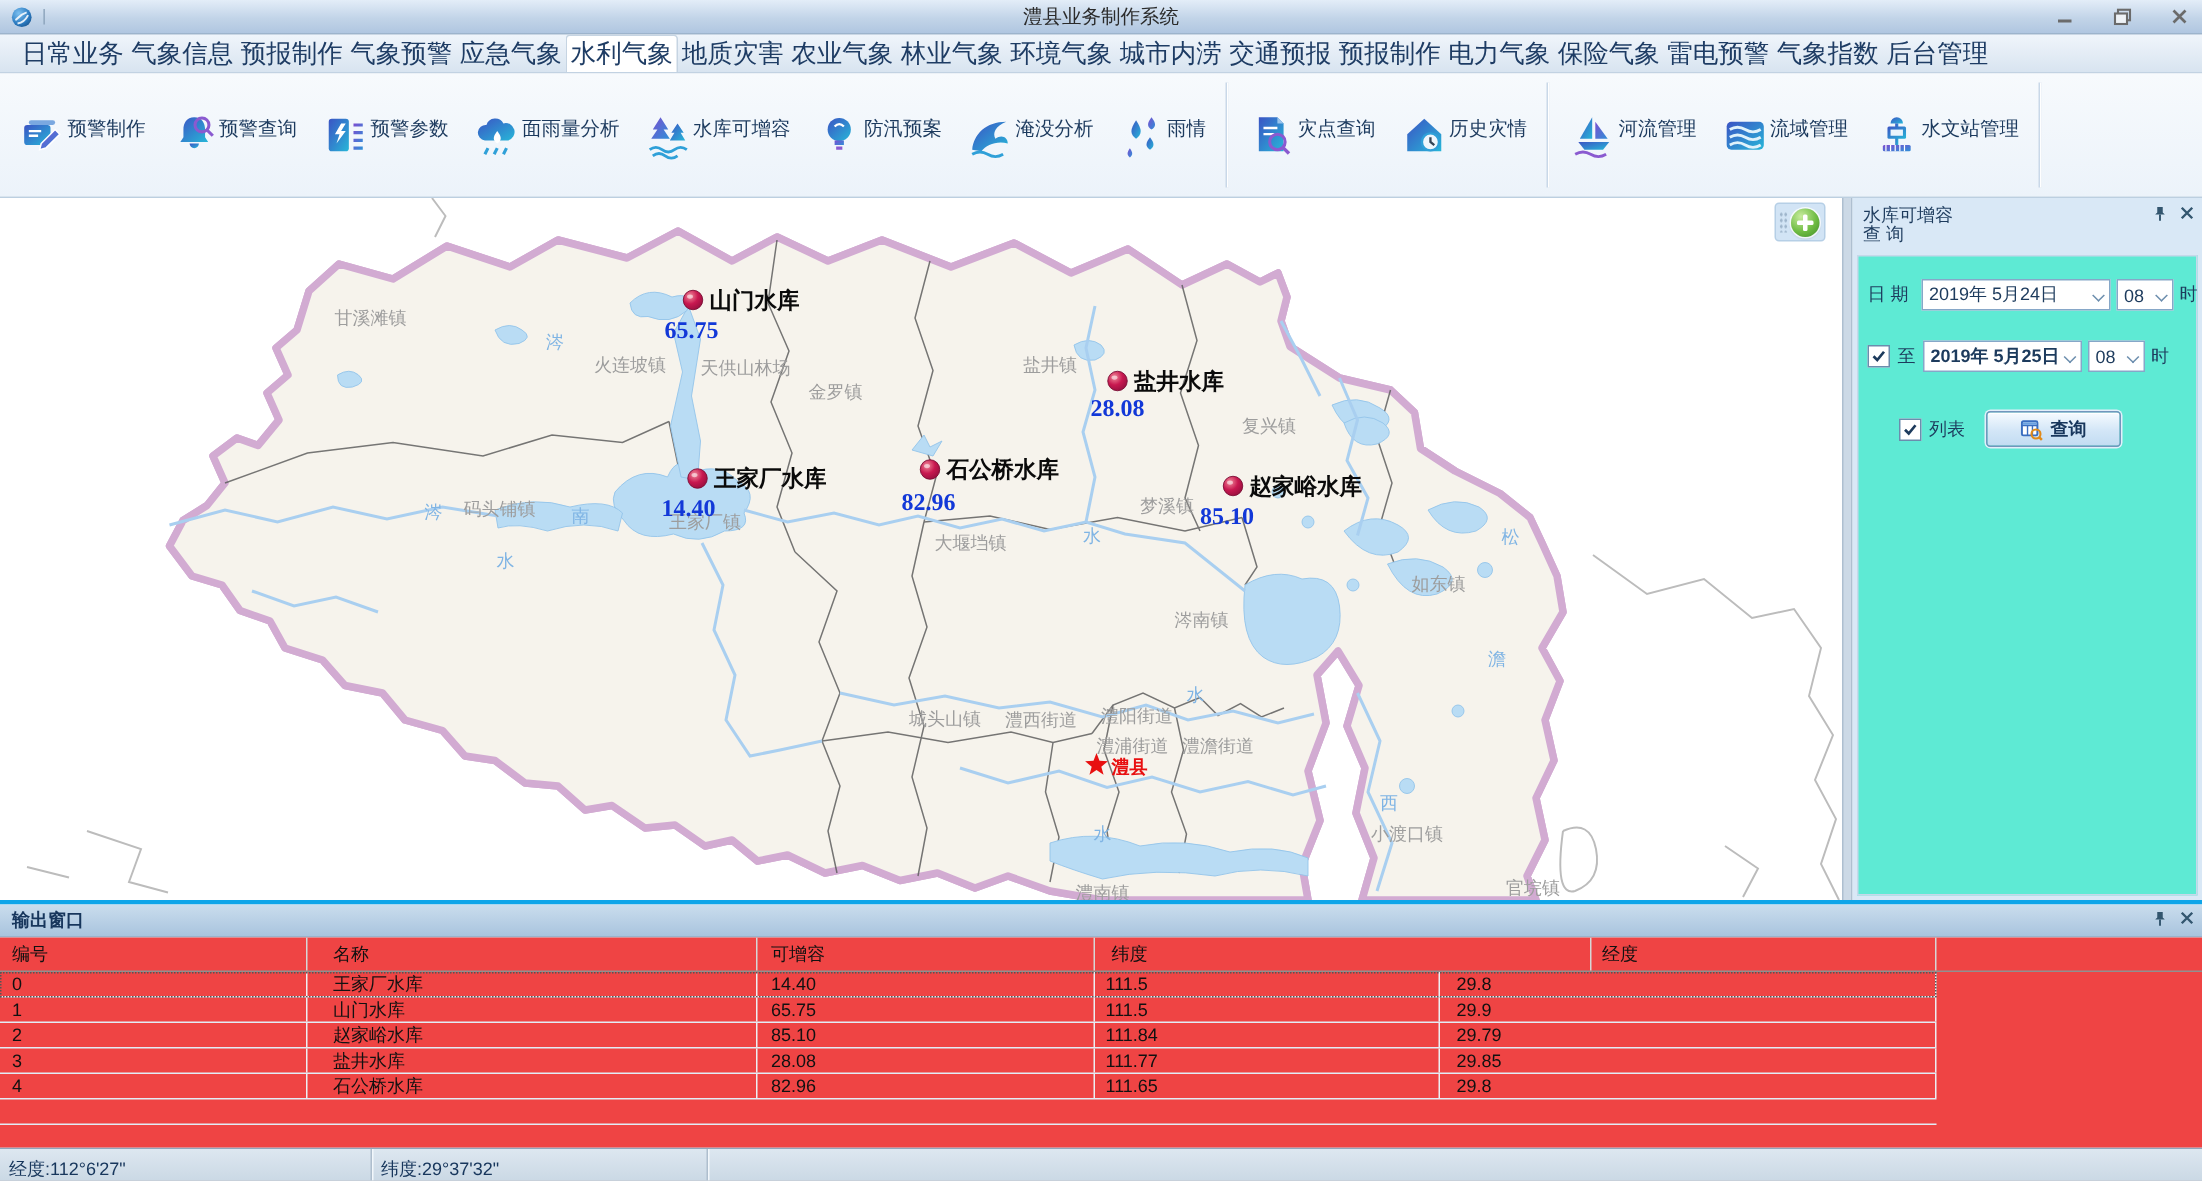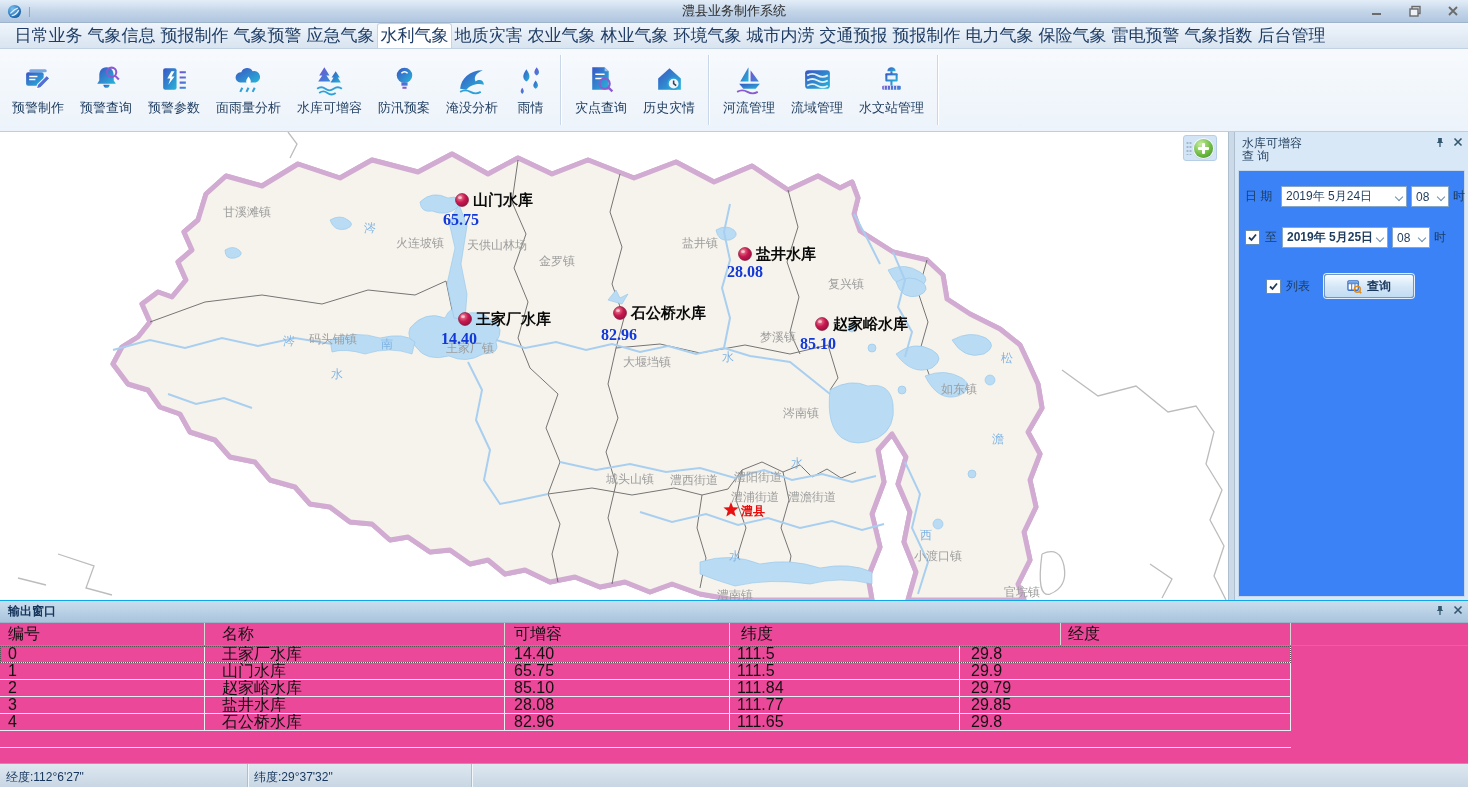--- a/index.html
+++ b/index.html
@@ -14,21 +14,21 @@
   .win-btns{position:absolute;right:8px;top:0;height:22px;display:flex;align-items:center;gap:24px;}
   .win-btn{width:14px;height:12px;cursor:default;}
   
   .menubar{height:25px;background:linear-gradient(#f0f5fb,#d8e4f0);border-bottom:1px solid #c2d2e2;
            display:flex;padding-left:12px;}
   .menu-item{width:73px;text-align:center;line-height:25px;font-size:17px;color:#1e3c64;cursor:default;}
   .menu-item.active{background:#fff;border:1px solid #c6d4e2;border-bottom:none;border-radius:3px 3px 0 0;line-height:24px;}
   
   .toolbar{height:82px;background:linear-gradient(#f7fafd,#ecf3fa);border-bottom:1px solid #bccfe0;
            display:flex;align-items:center;padding-left:4px;}
-  .tool-item{display:flex;flex-direction:column;align-items:center;padding:0 8px;cursor:default;}
+  .tool-item{display:flex;padding:0 8px;cursor:default;}
   .tool-item svg{width:33px;height:33px;}
   .tool-label{font-size:13px;color:#1c3a5e;margin-top:3px;white-space:nowrap;}
   .tool-sep{width:1px;align-self:stretch;margin:6px 5px;background:#c9d8e8;border-right:1px solid #ffffff;}
   
   .workspace{display:flex;height:468px;}
   .map{position:relative;width:1228px;height:468px;background:#ffffff;overflow:hidden;}
   .map svg{display:block;}
   .map-chip{position:absolute;top:3px;right:11px;width:32px;height:24px;background:#d2e4f5;
             border:1px solid #b6cfe6;border-radius:3px;display:flex;align-items:center;}
   .chip-dots{width:6px;height:14px;margin-left:2px;
@@ -38,41 +38,41 @@
      box-shadow:0 0 0 1px #ffffffcc, 0 1px 2px #00000030;}
   .chip-plus::before,.chip-plus::after{content:"";position:absolute;background:#fff;border-radius:1px;}
   .chip-plus::before{left:4px;top:8px;width:11px;height:3px;}
   .chip-plus::after{left:8px;top:4px;width:3px;height:11px;}
   .splitter{width:5px;background:#ccd9e6;border-left:1px solid #aebfd0;border-right:1px solid #aebfd0;cursor:col-resize;}
   
   .rpanel{position:relative;width:233px;background:#d9e8f6;font-size:12px;color:#1d3b5d;}
   .rp-head{padding:5px 6px 0 7px;line-height:13px;}
   .rp-tools{position:absolute;top:5px;right:5px;display:flex;gap:8px;align-items:center;}
   .rp-tools svg{width:10px;height:11px;cursor:default;}
-  .rp-body{position:absolute;top:38px;bottom:3px;left:3px;right:3px;background:#3b82f6;border:1px solid #c6d8ea;}
+  .rp-body{position:absolute;top:38px;bottom:3px;left:3px;right:3px;background:#5eead4;border:1px solid #c6d8ea;}
   .rp-row{position:absolute;left:6px;display:flex;align-items:center;}
   .combo{position:relative;background:#fff;border:1px solid #86a7c8;height:21px;display:flex;align-items:center;
          padding:0 15px 0 4px;box-sizing:border-box;white-space:nowrap;}
   .combo .chev{position:absolute;right:4px;top:7px;width:5px;height:5px;border:solid #6b8dad;
          border-width:0 1.5px 1.5px 0;transform:rotate(45deg);}
   .cbx{width:13px;height:13px;background:#fff;border:1px solid #6b8dad;display:inline-flex;
        align-items:center;justify-content:center;}
   .cbx svg{width:11px;height:11px;}
   .btn-query{display:flex;align-items:center;justify-content:center;gap:5px;width:90px;height:24px;
       background:linear-gradient(#f6fbff,#d3e6f7 55%,#c2dcf2);border:1px solid #7296bc;border-radius:3px;
       box-shadow:inset 0 1px 0 #fff,0 0 0 1px #e3eefa;font-weight:bold;color:#17365c;font-size:12px;cursor:default;}
   .btn-query svg{width:15px;height:15px;}
   
-  .output{position:relative;height:162px;border-top:1px solid #0ea5e9;}
+  .output{position:relative;height:162px;border-top:3px solid #0ea5e9;}
   .out-head{position:relative;height:21px;background:linear-gradient(#cadded,#a9c4de);
       border-bottom:1px solid #9ab2ca;font-size:12px;font-weight:bold;color:#17365c;
       line-height:21px;padding-left:8px;}
   .out-tools{position:absolute;top:4px;right:5px;display:flex;gap:8px;}
   .out-tools svg{width:10px;height:11px;}
-  .grid{position:relative;height:140px;background:#ec4899;font-size:16px;color:#111;overflow:hidden;}
+  .grid{position:relative;height:140px;background:#ef4444;font-size:12px;color:#111;overflow:hidden;}
   .g-row{display:flex;height:16px;line-height:16px;position:relative;}
   .g-row.hdr{height:22px;line-height:22px;border-bottom:1px solid #909090;}
   .g-row.body{border-bottom:1px solid #e2ecf5;width:1291px;}
   .g-row.body.sel{outline:1px dotted #555;outline-offset:-1px;}
   .g-cell{box-sizing:border-box;overflow:hidden;white-space:nowrap;}
   .hdr .g-cell{border-right:1px solid #d6d6d6;}
   .body .g-cell{border-right:1px solid #eceff3;}
   .c0{width:205px;padding-left:8px;}
   .c1{width:300px;padding-left:17px;}
   .c2{width:225px;padding-left:9px;}

